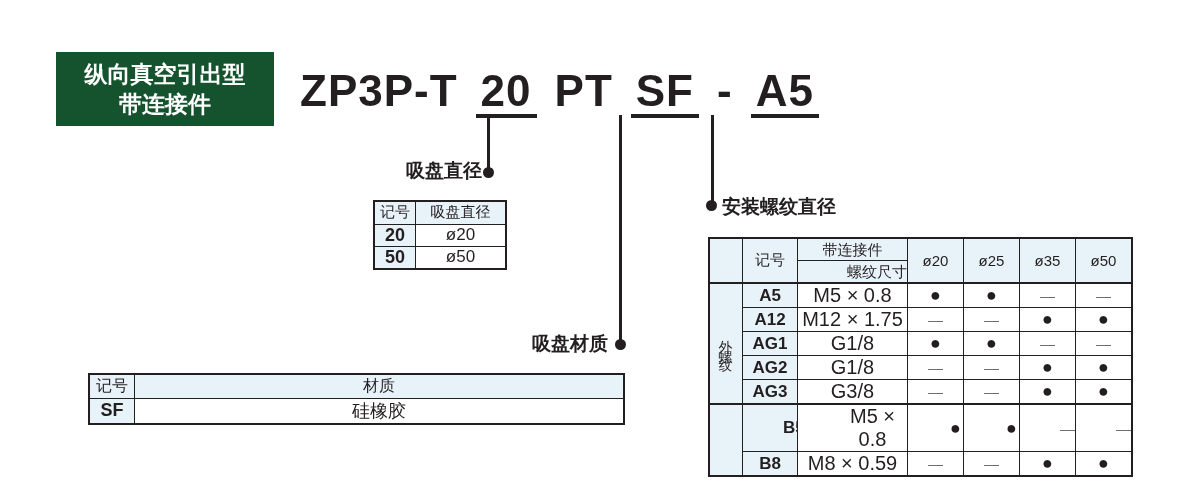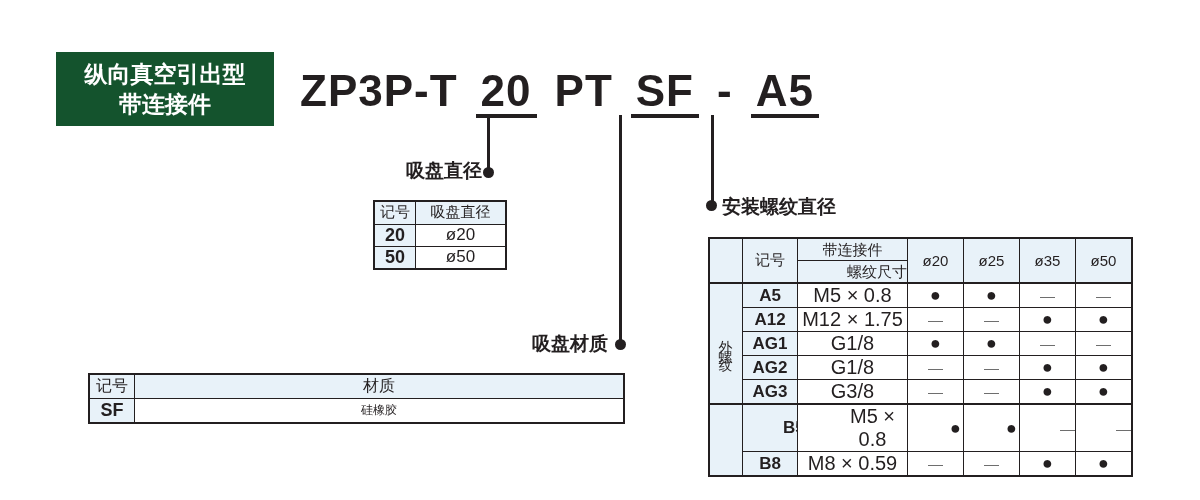--- a/index.html
+++ b/index.html
@@ -39,21 +39,21 @@
   .diam td.sym{width:40px;font-size:18px;font-weight:bold;background:#e8f2f9;}
   .diam td.val{width:89px;font-size:17px;}
   .diam tr.head td{font-weight:normal;font-size:15px;}
   
   .mat{left:88px;top:357px;width:537px;}
   .mat tr.head{height:24px;}
   .mat tr.data{height:25px;}
   .mat td.sym{width:44px;background:#e8f2f9;}
   .mat tr.head td{font-size:16px;font-weight:normal;}
   .mat tr.data td.sym{font-size:18px;font-weight:bold;}
-  .mat td.val{font-size:12px;}
+  .mat td.val{font-size:18px;}
   
   .mnt{left:708px;top:221px;width:415px;border-top-width:3px;}
   .mnt tr.head{height:44px;}
   .mnt tr.head td{border-bottom-width:2px;}
   .mnt tr.data{height:23px;}
   .mnt td.g{width:32px;background:#e8f2f9;font-size:14px;font-weight:normal;}
   .mnt td.symh{width:54px;}
   .mnt td.thrh{width:109px;}
   .mnt td.szh{width:55px;font-size:17px;font-weight:bold;}
   .mnt tr.head td{font-size:15px;font-weight:normal;}

